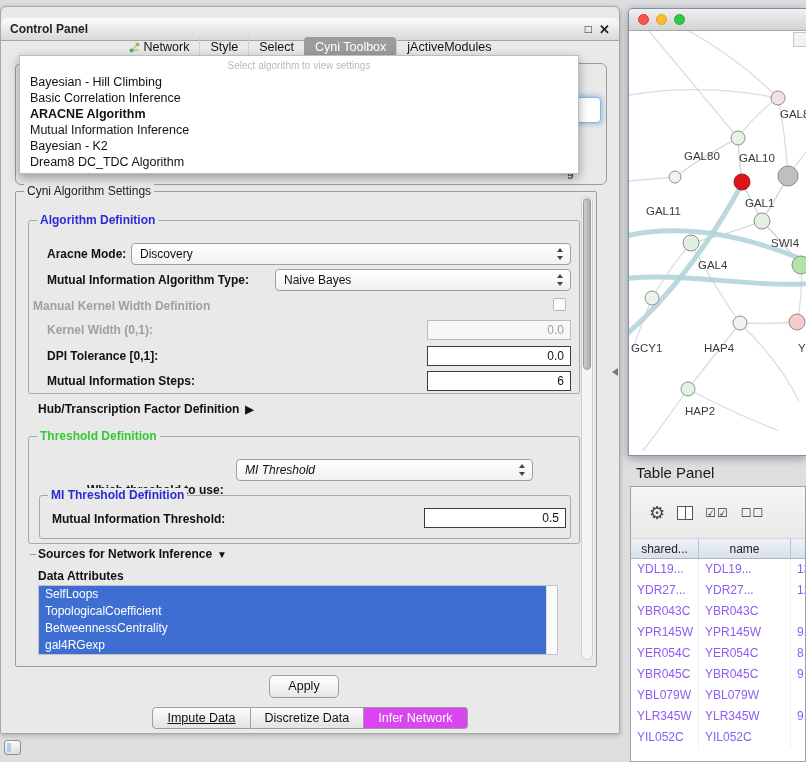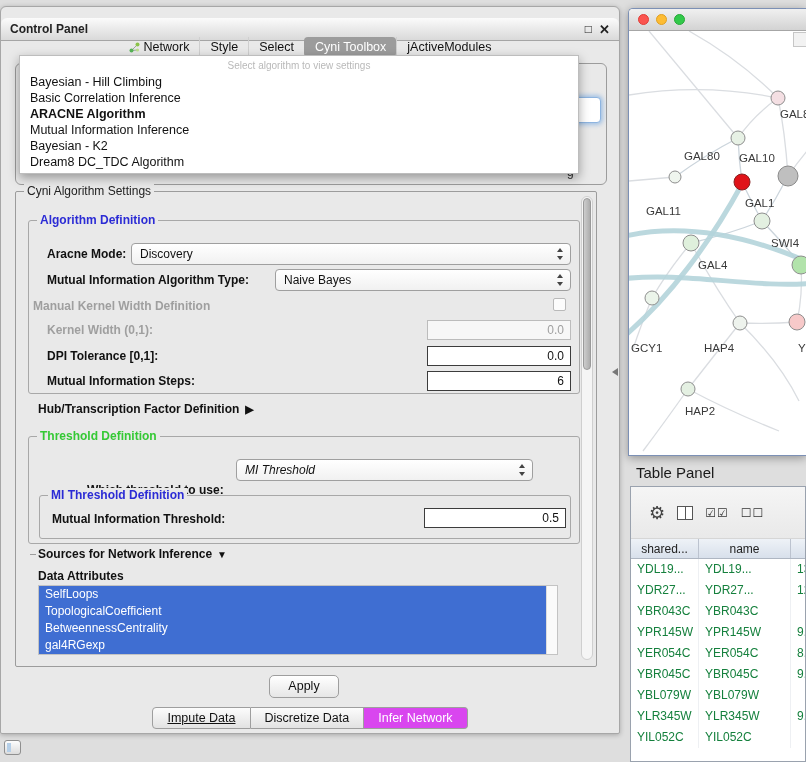--- a/index.html
+++ b/index.html
@@ -134,21 +134,21 @@
   .table-toolbar { height:52px; background:linear-gradient(#f5f5f5,#e9e9e9);
     border-bottom:1px solid #d6d6d6; display:flex; align-items:center; gap:12px; padding-left:18px; }
   .gear-glyph { font-size:18px; color:#444; line-height:1; }
   .columns-icon { width:16px; height:14px; border:1px solid #555; background:#fff; position:relative; }
   .columns-icon::before { content:""; position:absolute; left:50%; top:0; bottom:0; width:1px; background:#555; }
   .check-pair { font-size:12px; letter-spacing:1px; color:#333; }
   .thead { display:flex; height:20px; background:linear-gradient(#eef2f7,#d8e0eb);
     border-bottom:1px solid #aeb6c2; font-size:12px; color:#222; }
   .th { border-right:1px solid #bcc3cf; display:flex; align-items:center; justify-content:center;
     overflow:hidden; white-space:nowrap; flex:none; }
-  .tr { display:flex; height:21px; font-size:12px; color:#15803d; align-items:center; }
+  .tr { display:flex; height:21px; font-size:12px; color:#8b5cf6; align-items:center; }
   .td { padding-left:6px; border-right:1px solid #eef0f3; overflow:hidden; white-space:nowrap; flex:none; height:100%; line-height:21px; }
 
   .mini-icon { position:absolute; left:4px; top:740px; width:17px; height:15px;
     border:1px solid #8f8f8f; border-radius:3px; background:linear-gradient(#fdfdfd,#dcdcdc); }
   .mini-icon::before { content:""; position:absolute; left:2px; top:2px; width:4px; height:9px; background:#b5cfe8; }
 </style>
 </head>
 <body>
 
 <div class="desktop">

